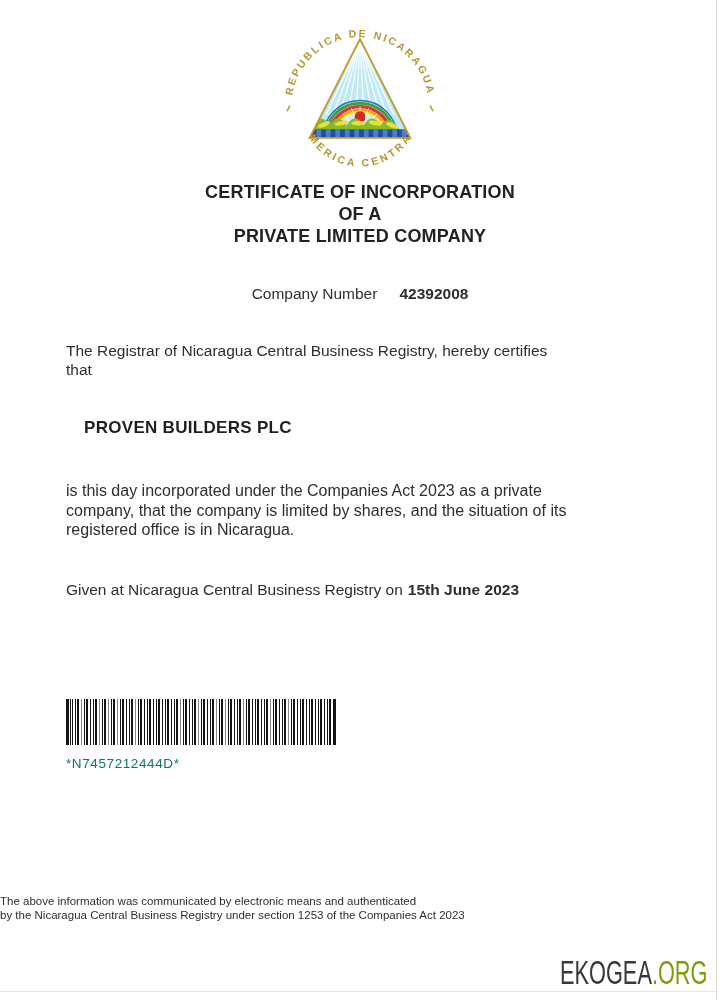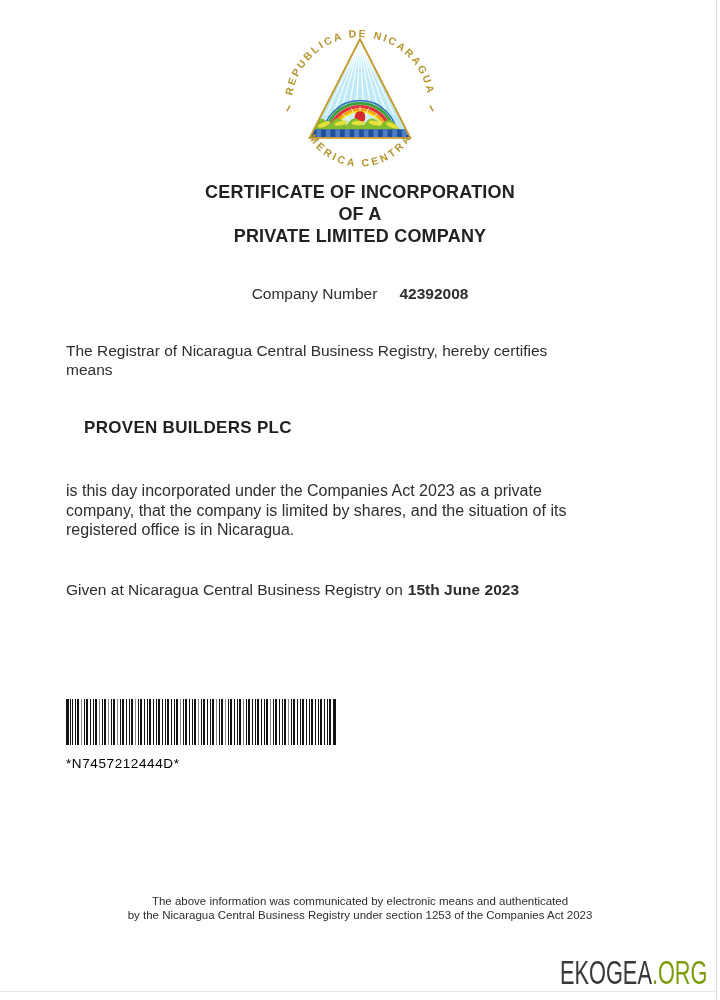--- a/index.html
+++ b/index.html
@@ -13,22 +13,22 @@
            font-size:18px; line-height:22px; font-weight:bold; color:#222; letter-spacing:.2px; }
   .company-number { position:absolute; top:285px; left:0; width:100%; text-align:center; font-size:15.5px; color:#2e2e2e; }
   .company-number b { margin-left:22px; }
   .certify { position:absolute; top:341px; left:66px; width:580px; font-size:15.5px; line-height:19px; }
   .company-name { position:absolute; top:418px; left:84px; font-size:17px; font-weight:bold; letter-spacing:.3px; color:#1f1f1f; }
   .incorporation { position:absolute; top:481px; left:66px; width:580px; font-size:16px; line-height:19.5px; }
   .given { position:absolute; top:581px; left:66px; font-size:15.5px; }
   .given b { margin-left:5px; }
   .barcode { position:absolute; top:699px; left:66px; width:270px; height:46px; display:flex; align-items:stretch; background:#fff; }
   .barcode span { display:inline-block; height:100%; }
-  .barcode-text { position:absolute; top:756px; left:66px; font-size:13.5px; letter-spacing:.6px; color:#000000; }
-  .footer { position:absolute; top:895px; left:0; width:100%; text-align:center;
+  .barcode-text { position:absolute; top:756px; left:66px; font-size:13.5px; letter-spacing:.6px; color:#0f766e; }
+  .footer { position:absolute; top:895px; left:0; width:100%; 
             font-size:11.5px; line-height:13.5px; color:#2e2e2e; }
   .brand { position:absolute; top:953px; right:12px; font-size:34px; font-weight:400;
            transform:scaleX(0.64); transform-origin:right center; white-space:nowrap; }
   .brand .nm { color:#383838; }
   .brand .tld {}
   .edge-right { position:absolute; top:0; left:716px; width:1px; height:1000px; background:#dcdcdc; }
   .edge-bottom { position:absolute; top:991px; left:0; width:716px; height:1px; background:#e6e6e6; }
 </style>
 </head>
 <body>
@@ -162,21 +162,21 @@
     <div>OF A</div>
     <div>PRIVATE LIMITED COMPANY</div>
   </div>
 
   <div class="company-number">
     <span>Company Number</span><b>42392008</b>
   </div>
 
   <div class="certify">
     <div>The Registrar of Nicaragua Central Business Registry, hereby certifies</div>
-    <div>means</div>
+    <div>that</div>
   </div>
 
   <div class="company-name">PROVEN BUILDERS PLC</div>
 
   <div class="incorporation">
     <div>is this day incorporated under the Companies Act 2023 as a private</div>
     <div>company, that the company is limited by shares, and the situation of its</div>
     <div>registered office is in Nicaragua.</div>
   </div>
 

